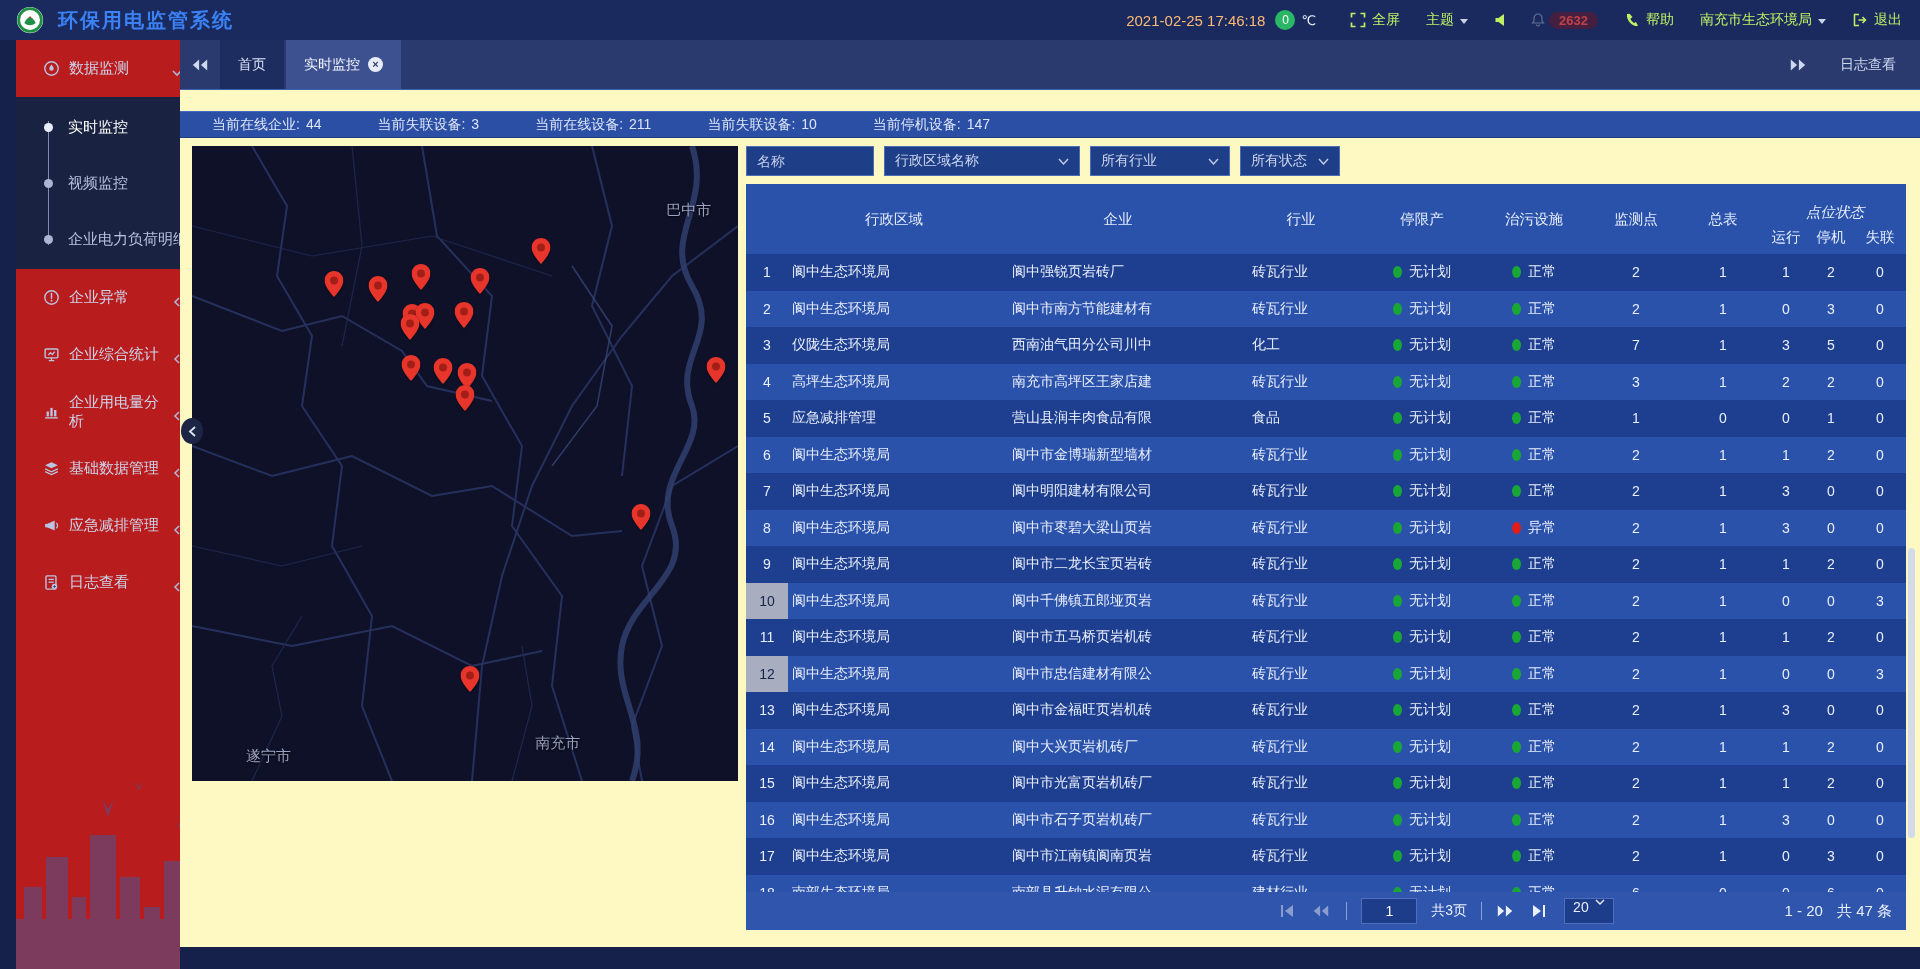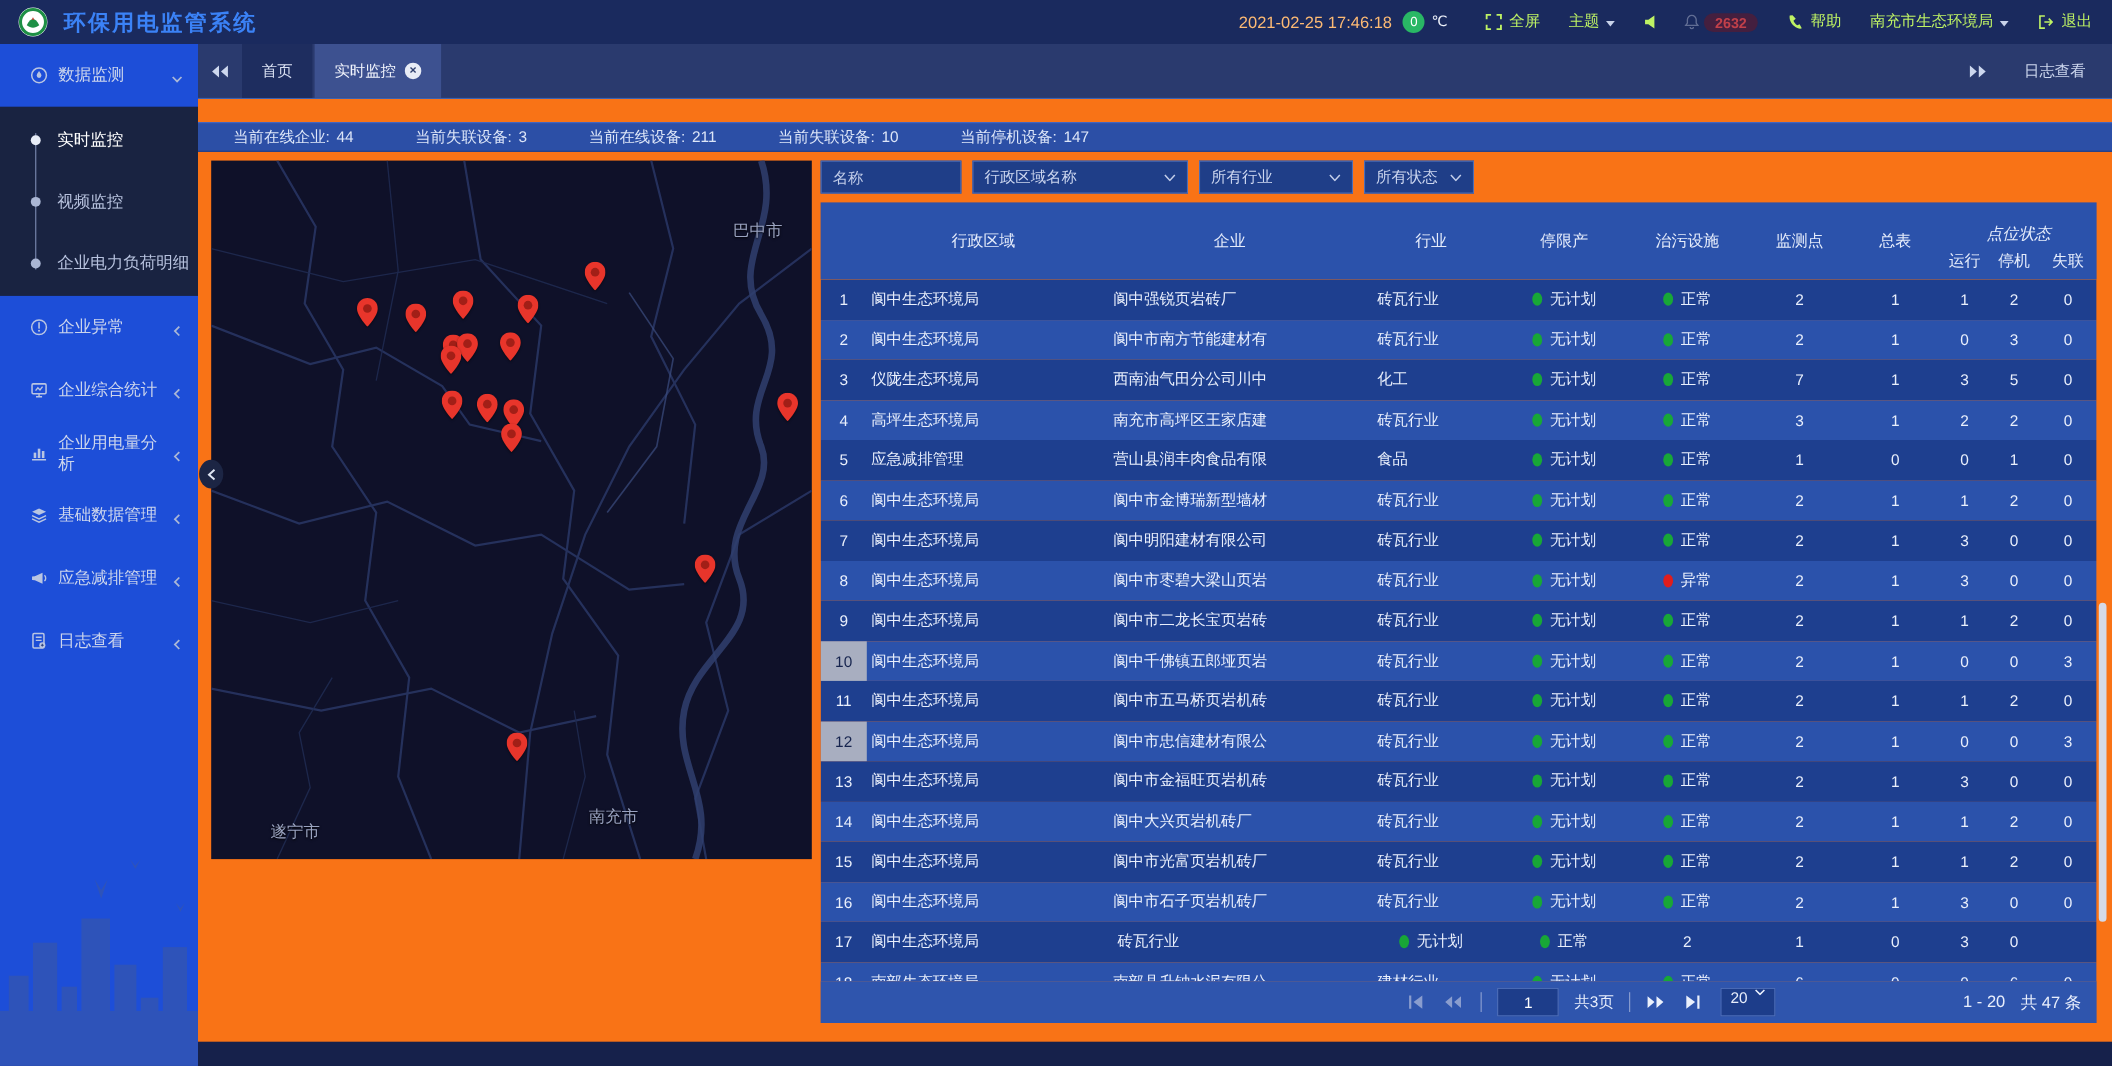--- a/index.html
+++ b/index.html
@@ -17,21 +17,21 @@
     font-size:12px;display:flex;align-items:center;justify-content:center;margin-right:6px;}
   .tempunit{font-size:13px;color:#eef2fb;}
   .hbtn{display:flex;align-items:center;gap:6px;font-size:14px;color:#bef264;margin-right:26px;cursor:pointer;white-space:nowrap;}
   .hicon{width:16px;height:16px;display:inline-flex;}
   .hicon svg{width:100%;height:100%;}
   .caret{width:0;height:0;border-left:4px solid transparent;border-right:4px solid transparent;border-top:5px solid #c9d3ea;margin-top:2px;}
   .nbadge-wrap{display:flex;align-items:center;margin-right:26px;gap:3px;}
   .bell{opacity:.35;}
   .nbadge{background:#441f3f;color:#c2404a;font-size:13px;font-weight:bold;border-radius:9px;padding:1px 10px;}
   
-  .sidebar{position:absolute;left:0;top:40px;width:180px;height:929px;background:#1d4ed8;overflow:hidden;}
+  .sidebar{position:absolute;left:16px;top:40px;width:180px;height:929px;background:#b91c1c;overflow:hidden;}
   .nav-item{height:57px;display:flex;align-items:center;padding:0 14px 0 27px;color:#ccd5ec;font-size:15px;cursor:pointer;position:relative;}
   .nav-item .nicon{width:17px;height:17px;margin-right:9px;color:#b9c5e2;flex:none;}
   .nav-item .nicon svg{width:100%;height:100%;}
   .nav-item .nav-chevron{margin-left:auto;width:10px;height:10px;color:#aab7d6;}
   .nav-item .nav-chevron svg{width:10px;height:10px;}
   .nav-item .nav-chevron.down svg{transform:rotate(-90deg);}
   .subnav{background:#192341;position:relative;padding:2px 0;}
   .subnav:before{content:"";position:absolute;left:32px;top:24px;bottom:24px;width:1px;background:#7d8cb4;}
   .sub-item{height:56px;display:flex;align-items:center;padding-left:52px;font-size:15px;color:#b7c2de;cursor:pointer;position:relative;}
   .sub-item .sdot{position:absolute;left:28px;width:9px;height:9px;border-radius:50%;background:#aab6d4;}
@@ -40,21 +40,21 @@
   .skyline{position:absolute;bottom:0;left:0;width:180px;opacity:.5;}
   
   .content{position:absolute;left:180px;top:40px;width:1740px;height:929px;background:#16214b;}
   .tabbar{height:50px;background:#2a3a6e;border-bottom:1px solid #3e61b0;display:flex;align-items:stretch;color:#d6def1;}
   .tab-nav{width:40px;display:flex;align-items:center;justify-content:center;color:#cdd7ee;cursor:pointer;}
   .tab-nav svg{width:18px;height:14px;}
   .tab{display:flex;align-items:center;gap:8px;padding:0 18px;font-size:14px;background:#1e2d5f;color:#d9e0f2;cursor:pointer;margin-right:2px;}
   .tab.active{background:#3d5190;color:#f2f5fd;}
   .tclose{width:15px;height:15px;border-radius:50%;background:#e8ecf6;color:#30406e;font-size:11px;line-height:15px;text-align:center;font-weight:bold;}
   .tab-right{margin-left:auto;display:flex;align-items:center;gap:22px;padding-right:24px;font-size:14px;color:#cdd7ee;}
-  .mainblue{height:857px;background:#f97316;position:relative;}
+  .mainblue{height:857px;background:#fef9c3;position:relative;}
   .statsbar{position:absolute;top:21px;left:0;right:0;height:27px;background:#2c4fa6;
     border-top:1px solid #4568c2;border-bottom:1px solid #1f3c86;
     display:flex;align-items:center;padding-left:32px;gap:56px;}
   .stat{font-size:14px;color:#dde6f8;display:flex;gap:6px;}
   .workspace{position:absolute;top:48px;left:0;right:0;bottom:0;display:flex;padding:8px 14px 0 12px;gap:8px;}
   
   .map{width:546px;height:635px;background:#0f1129;position:relative;flex:none;}
   .map svg.roads{position:absolute;inset:0;}
   .map-label{position:absolute;transform:translate(-50%,-50%);color:#9aa3c0;font-size:15px;white-space:nowrap;text-shadow:0 1px 2px #000;}
   .pin{position:absolute;width:19px;height:26px;transform:translate(-50%,-100%);}
@@ -813,20 +813,21 @@
                 </div>
     <div>2</div>
     <div>1</div>
     <div>3</div>
     <div>0</div>
     <div>0</div>
   </div>
               <div class="tgrid trow odd">
     <div class="c-no">17</div>
     <div class="c-region">阆中生态环境局</div>
+    <div class="c-company">阆中市江南镇阆南页岩</div>
     <div class="c-industry">砖瓦行业</div>
     <div>
                   <span class="dot"></span>
                   <span class="dot-text">无计划</span>
                 </div>
     <div>
                   <span class="dot"></span>
                   <span class="dot-text">正常</span>
                 </div>
     <div>2</div>

